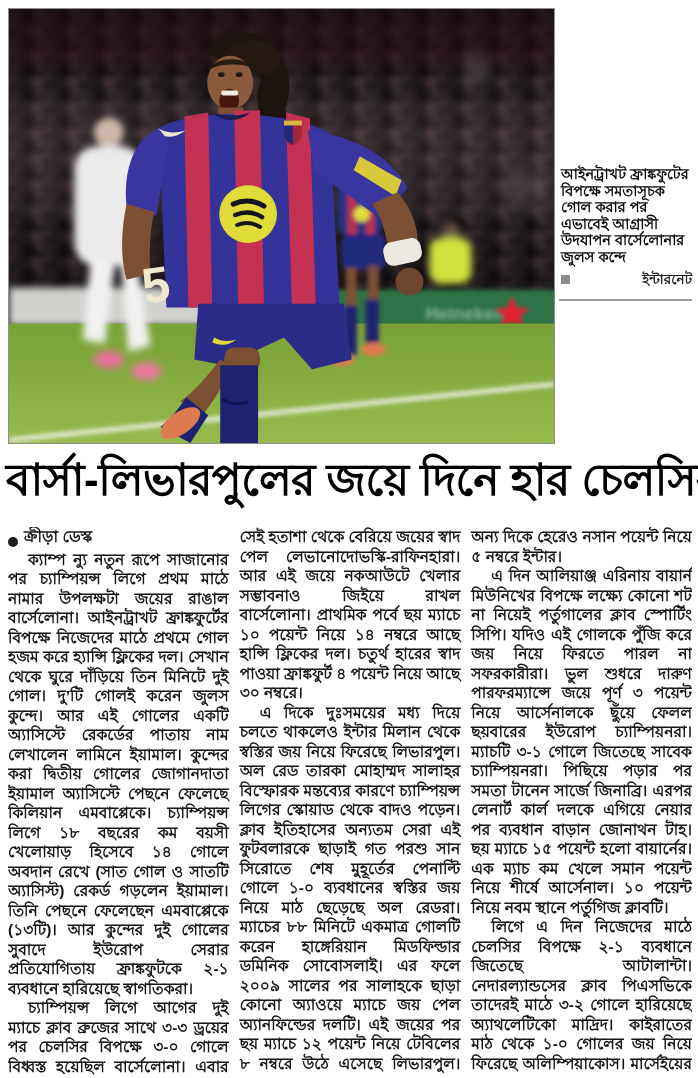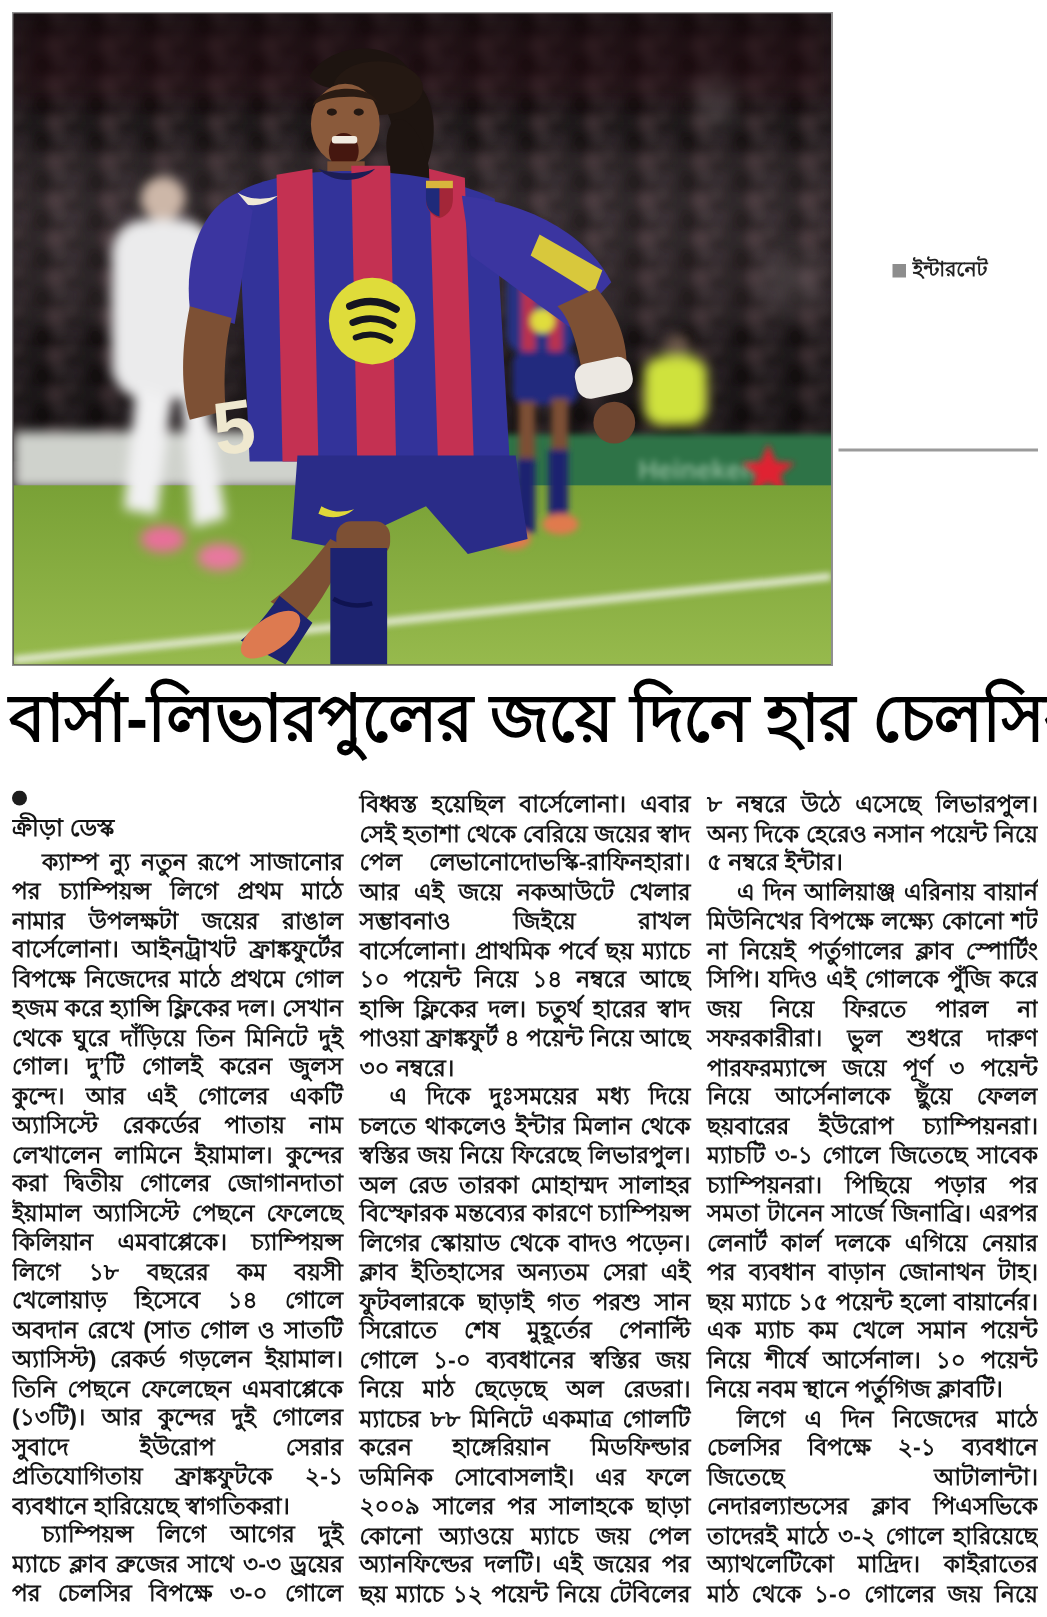--- a/index.html
+++ b/index.html
@@ -17,21 +17,21 @@
   }
   .photo svg{display:block;width:100%;height:100%;}
 
   
   .caption{
     position:absolute;left:561px;top:166px;width:131px;
     font-weight:bold;font-size:14.5px;line-height:16.6px;color:#0b0b0b;
   }
   .caption p{margin:0;}
   .caption .source{
-    margin-top:6px;display:flex;justify-content:center;align-items:center;
+    margin-top:6px;display:flex;justify-content:space-between;align-items:center;
     gap:5px;font-size:13.5px;font-weight:bold;color:#222;
   }
   .sq{width:9px;height:9px;background:#8d8d8d;display:inline-block;flex:0 0 auto;}
   .caption-rule{
     position:absolute;left:559px;top:299px;width:133px;height:0;
     border:none;border-top:2px solid #9b9b9b;margin:0;
   }
 
   
   .headline{
@@ -40,21 +40,21 @@
     white-space:nowrap;letter-spacing:-0.5px;
   }
 
   
   .body{
     position:absolute;left:8px;top:527px;width:684px;height:549px;
     column-count:3;column-gap:11px;column-fill:auto;
     text-align:justify;font-size:15.5px;line-height:19.5px;color:#161616;
     overflow:hidden;
   }
-  .byline{margin:0 0 3px 0;font-weight:bold;font-size:16px;display:flex;align-items:flex-start;gap:6px;flex-direction:column;}
+  .byline{margin:0 0 3px 0;font-weight:bold;font-size:16px;display:flex;align-items:flex-end;gap:6px;}
   .dot{width:10px;height:10px;border-radius:50%;background:#1d1d1d;display:inline-block;flex:0 0 auto;}
   .para{margin:0;text-indent:20px;font-weight:bold;}
 </style>
 </head>
 <body>
 
 <div class="page">
 
   <figure class="photo">
     <svg viewBox="0 0 547 436" preserveAspectRatio="none">
@@ -196,20 +196,21 @@
         <ellipse cx="172" cy="416" rx="23" ry="11" fill="#dd7a50" transform="rotate(-35 172 416)"></ellipse>
 
         <rect x="216" y="340" width="36" height="24" rx="10" fill="#7d5034"></rect>
         <rect x="212" y="358" width="38" height="80" fill="#1d2370"></rect>
         <path d="M214 392 q 12 7 26 3" stroke="#0f1350" stroke-width="3" fill="none"></path>
       </g>
     </svg>
   </figure>
 
   <aside class="caption">
+    <p>আইনট্রাখট ফ্রাঙ্কফুটের বিপক্ষে সমতাসূচক গোল করার পর এভাবেই আগ্রাসী উদযাপন বার্সেলোনার জুলস কন্দে</p>
     <div class="source">
       <span class="sq"></span>
       <span>ইন্টারনেট</span>
     </div>
   </aside>
   <hr class="caption-rule">
 
   <h1 class="headline">বার্সা-লিভারপুলের জয়ে দিনে হার চেলসির</h1>
 
   <section class="body">

